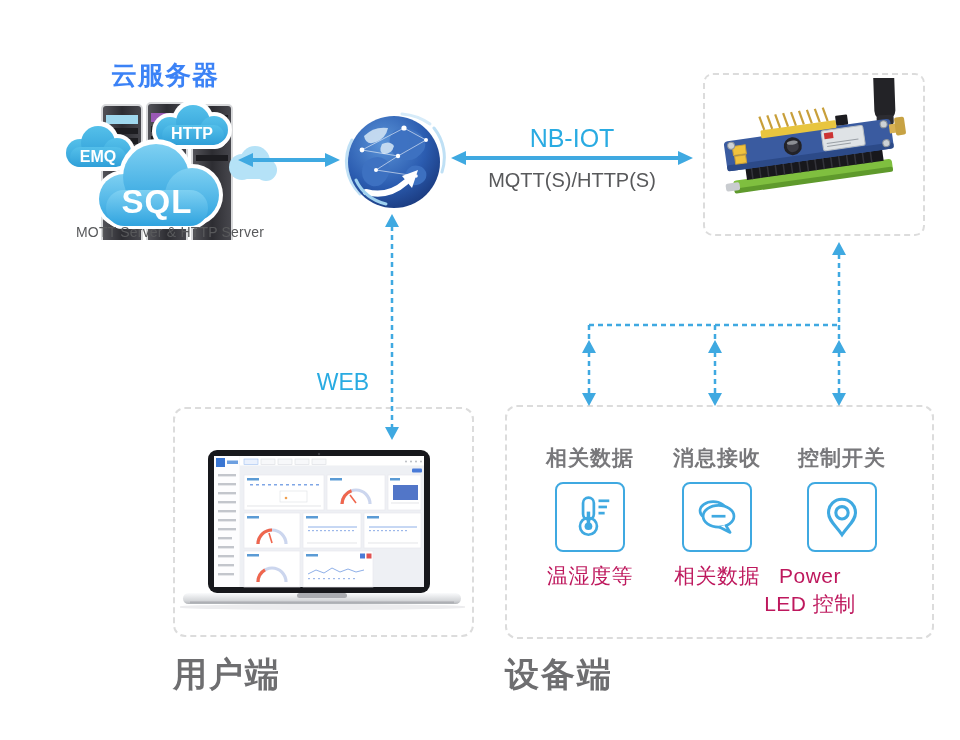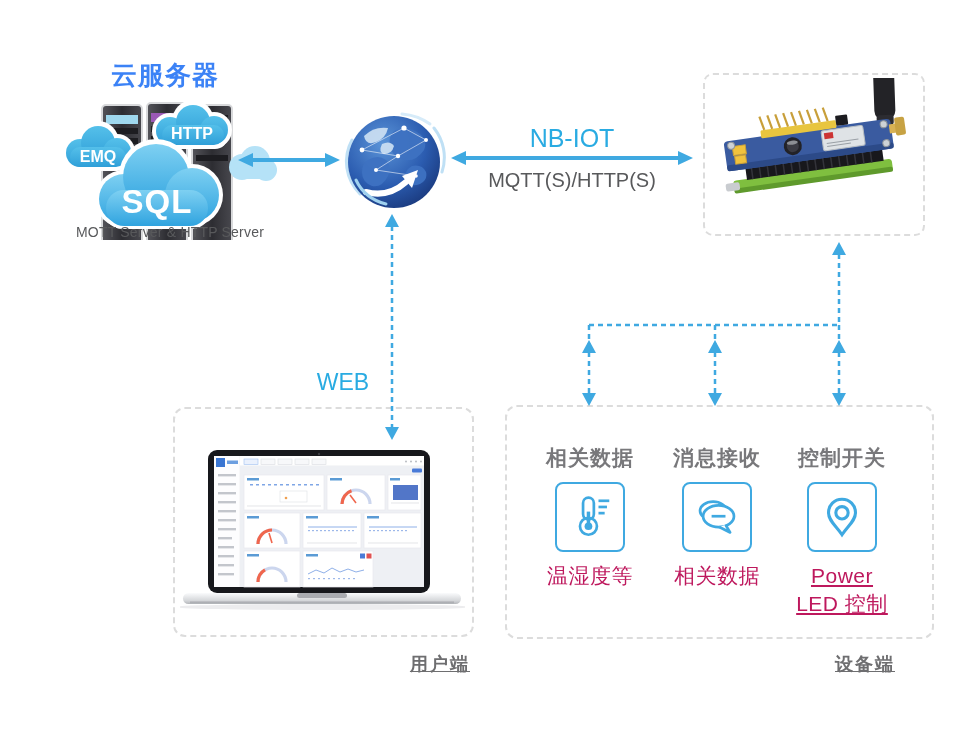--- a/index.html
+++ b/index.html
@@ -9,21 +9,21 @@
   }
   .abs{position:absolute;}
   .title{font-size:26px;font-weight:bold;color:#3b82f6;text-align:center;letter-spacing:1px;}
   .caption-gray{font-size:14px;color:#58595b;text-align:center;letter-spacing:.2px;}
   .blue-label{color:#29abe2;text-align:center;}
   .dashed-box{border:2px dashed #dcdcdc;border-radius:12px;background:transparent;}
   .dev-header{font-size:21px;font-weight:600;color:#78787b;text-align:center;letter-spacing:1px;}
   .icon-box{width:70px;height:70px;border:2px solid #3fa9e1;border-radius:8px;background:#fff;
             display:flex;align-items:center;justify-content:center;box-sizing:border-box;}
   .dev-caption{font-size:21px;color:#be185d;text-align:center;line-height:28px;letter-spacing:.5px;}
-  .bottom-label{font-size:18px;font-weight:bold;color:#6e6e70;text-align:right;letter-spacing:2px;text-decoration:underline;}
+  .bottom-label{font-size:34px;font-weight:bold;color:#6e6e70;text-align:left;letter-spacing:2px;}
   svg text{font-family:"Liberation Sans","DejaVu Sans",sans-serif;}
 </style>
 </head>
 <body>
 
 <div id="stage">
 
   <div class="abs title" style="left:55px;top:58px;width:220px;">云服务器</div>
 
   <svg class="abs" style="left:50px;top:95px;" width="250" height="145" viewBox="0 0 250 145">
@@ -470,21 +470,21 @@
     <div>相关数据</div>
   </div>
 
   <div class="abs dev-header" style="left:772px;top:444px;width:140px;">控制开关</div>
   <div class="abs icon-box" style="left:807px;top:482px;">
     <svg width="54" height="54" viewBox="0 0 70 70">
       <path d="M35,12 C25,12 17.5,19.5 17.5,29.5 C17.5,40 28,47 35,58 C42,47 52.5,40 52.5,29.5 C52.5,19.5 45,12 35,12 Z" fill="none" stroke="#3fa9e1" stroke-width="4"></path>
       <circle cx="35" cy="29.5" r="8" fill="none" stroke="#3fa9e1" stroke-width="4"></circle>
     </svg>
   </div>
-  <div class="abs dev-caption" style="left:772px;top:562px;width:140px;text-decoration:underline;">
+  <div class="abs dev-caption" style="left:740px;top:562px;width:140px;">
     <div>Power</div>
     <div>LED 控制</div>
   </div>
 
   <div class="abs bottom-label" style="left:173px;top:652px;width:297px;">用户端</div>
   <div class="abs bottom-label" style="left:505px;top:652px;width:390px;">设备端</div>
 
 </div>
 
 </body></html>

